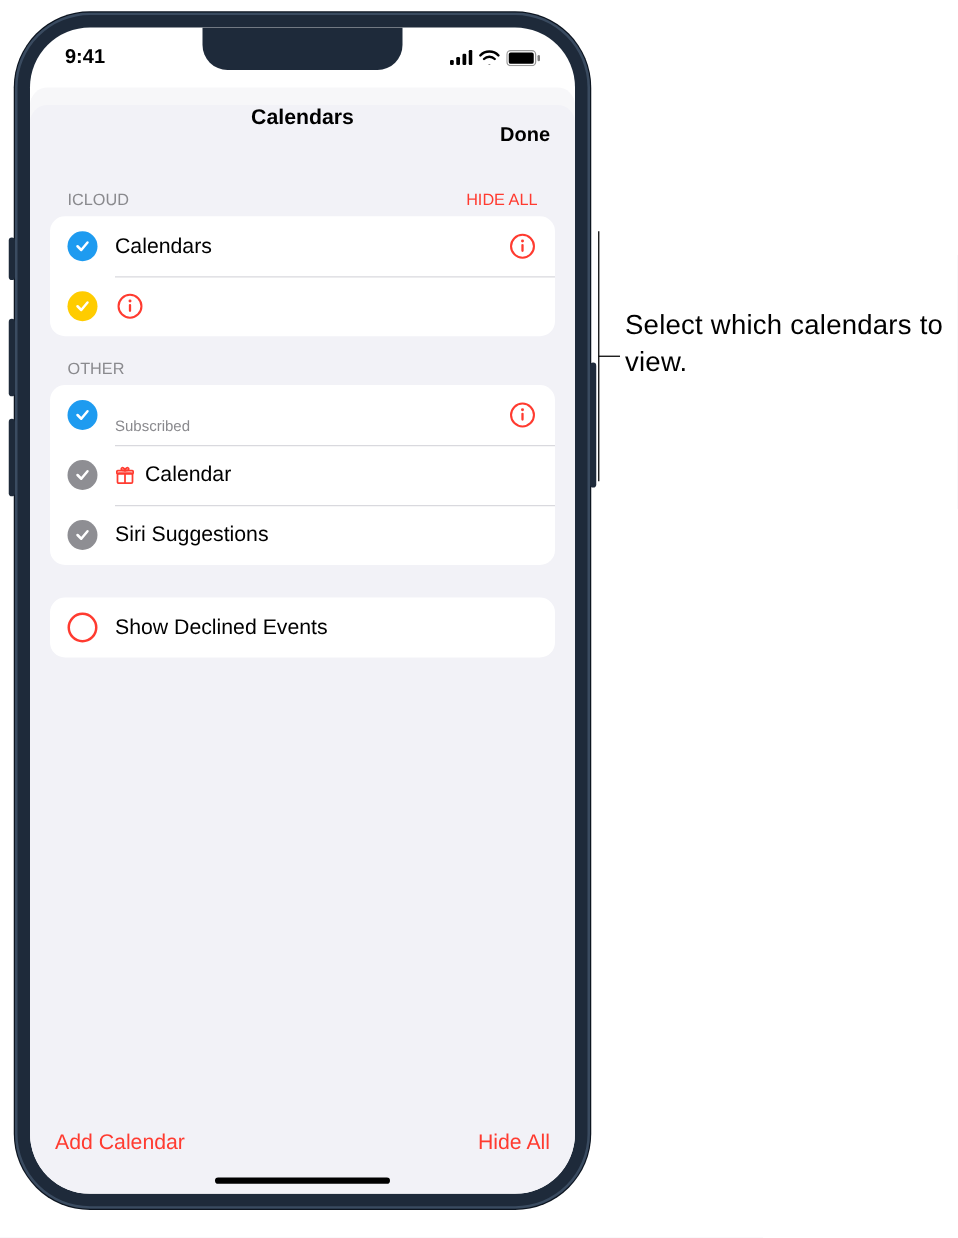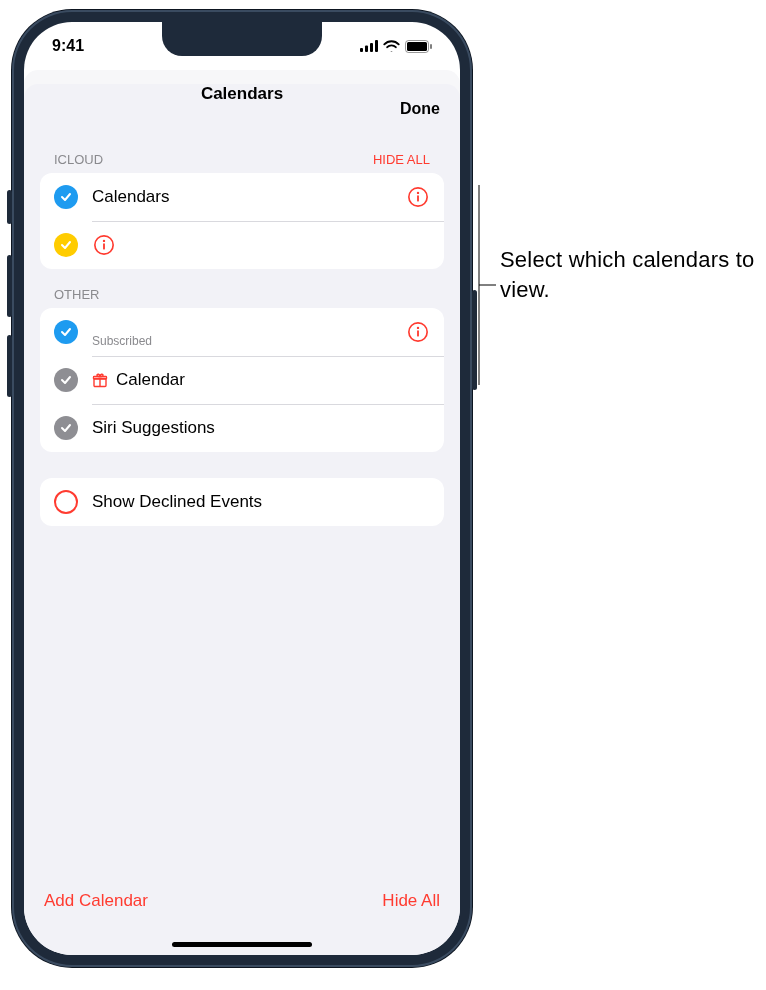--- a/index.html
+++ b/index.html
@@ -143,20 +143,21 @@
     display:flex; align-items:center; justify-content:center;
     color:#ff3b30;
     flex:0 0 24px;
   }
   .bottom-bar {
     position:absolute;
     bottom:0; left:0; right:0;
     height:64px;
     display:flex;
     justify-content:space-between;
+    align-items:center;
     padding: 0 20px 18px 20px;
     font-size:17px;
     color:#ff3b30;
   }
   .home-indicator {
     position:absolute;
     bottom:8px; left:50%;
     transform:translateX(-50%);
     width:140px; height:5px;
     border-radius:3px;

